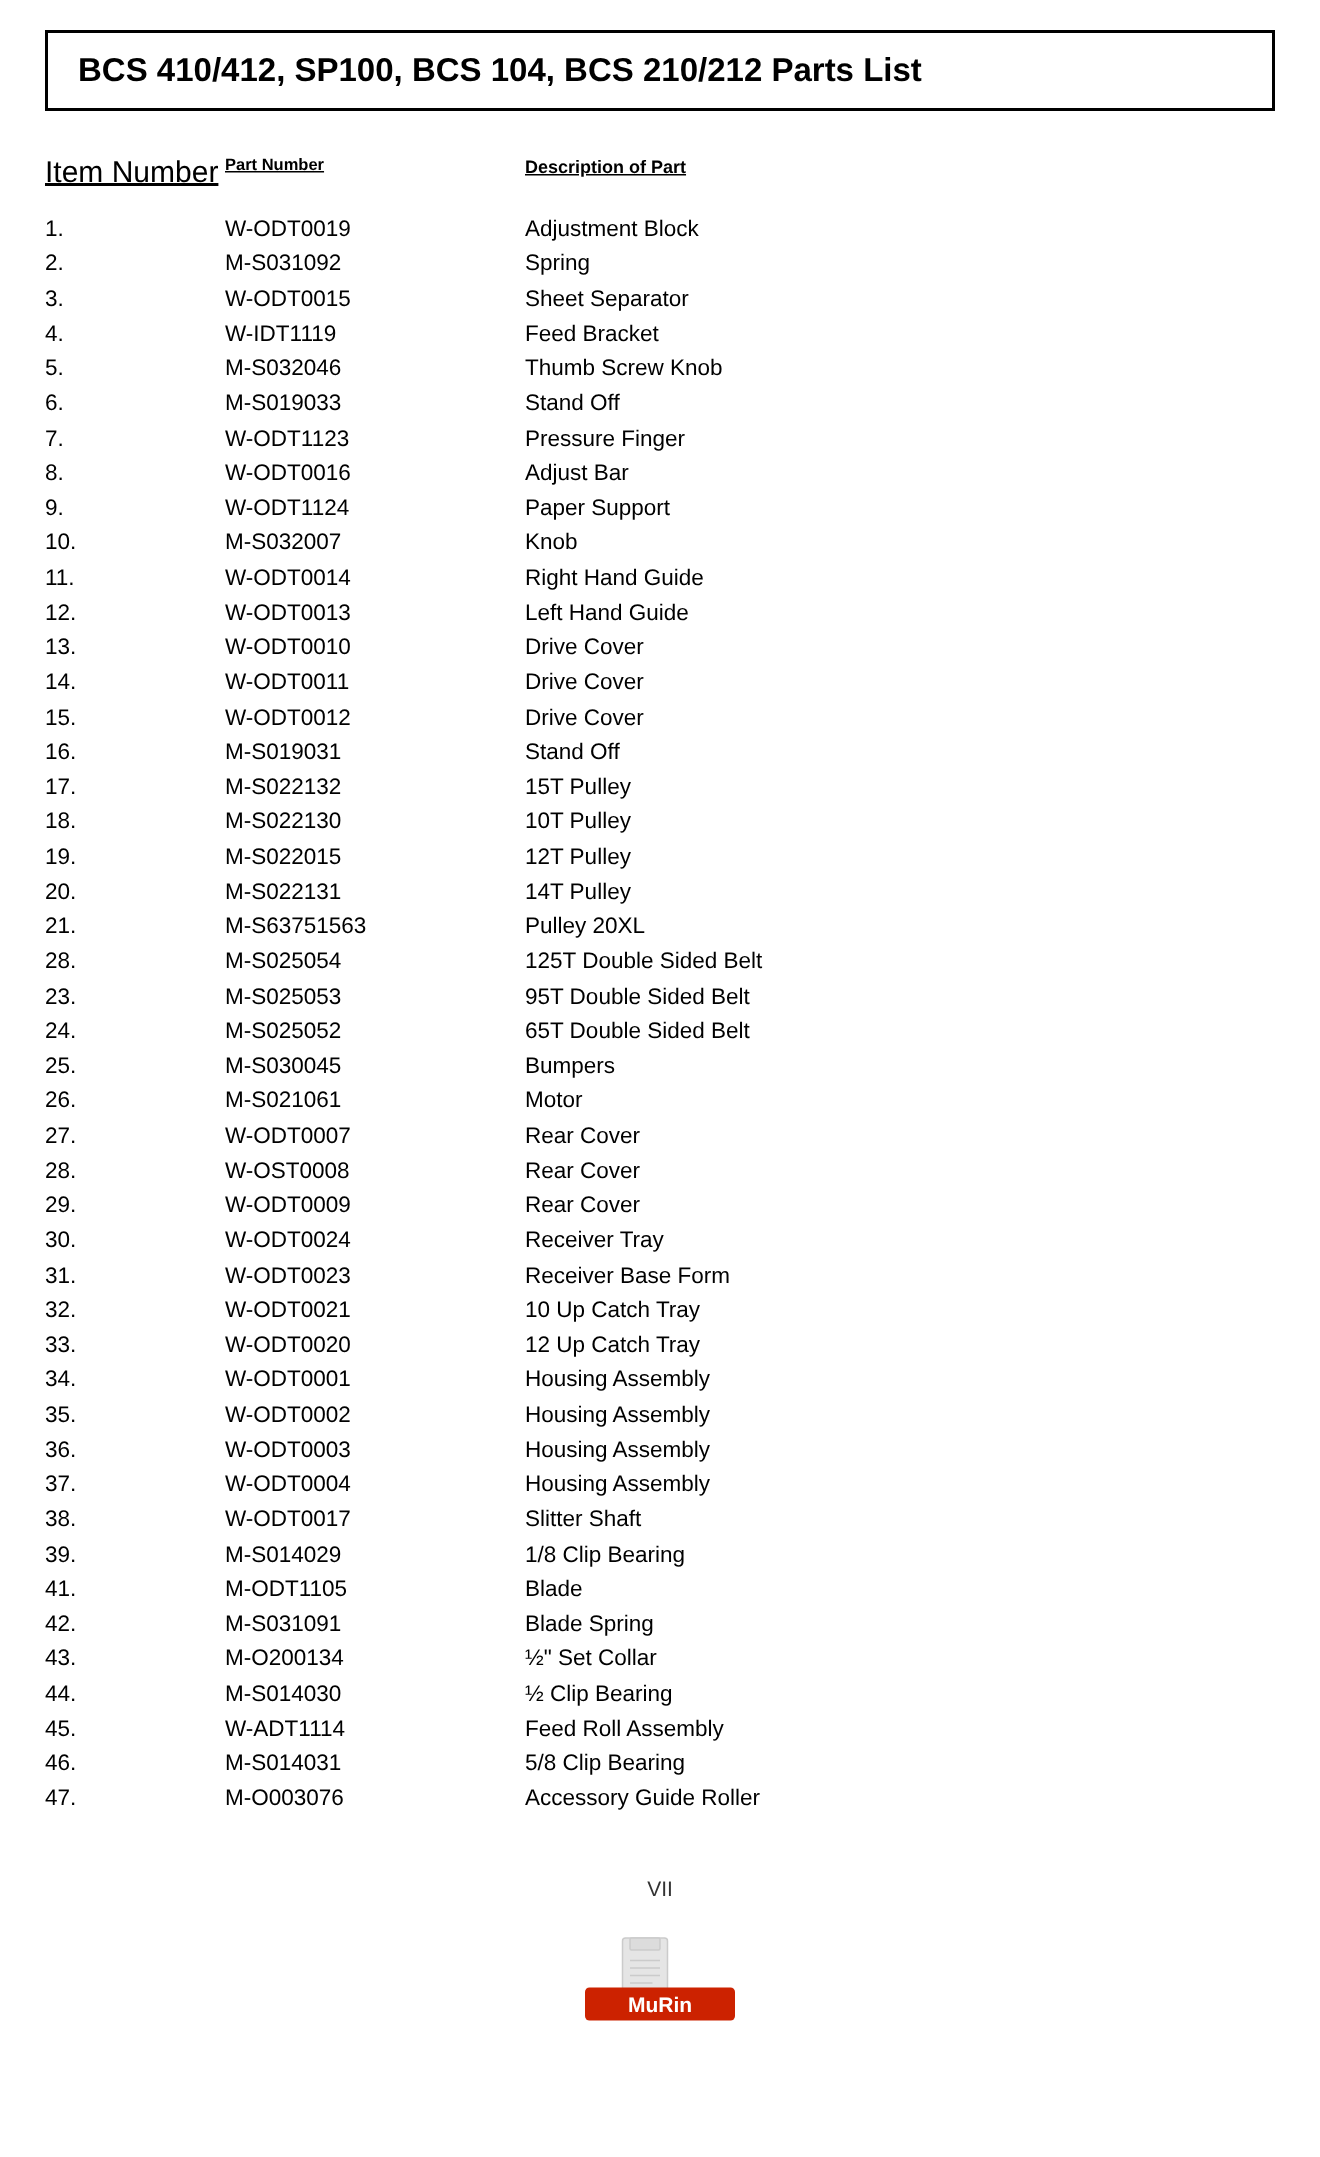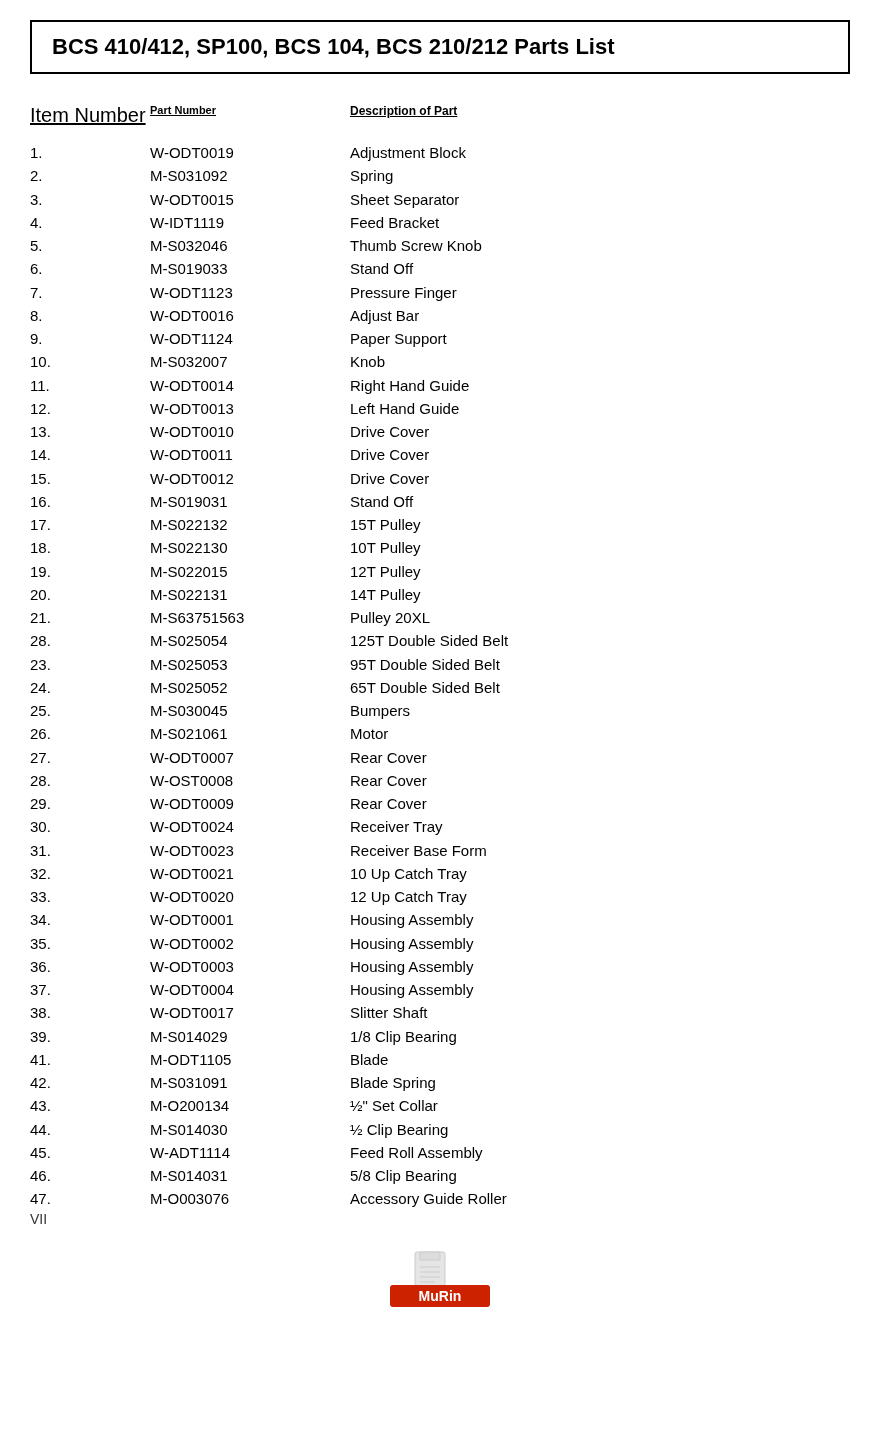--- a/index.html
+++ b/index.html
@@ -60,21 +60,22 @@
       min-width: 120px;
     }
     .part-row .part-num {
       width: 200px;
       min-width: 200px;
     }
     .part-row .part-desc {
       flex: 1;
     }
     .footer {
-      text-align: left;
+      text-align: center;
+      margin-top: 40px;
       font-size: 14px;
       color: #333;
     }
     .logo-area {
       display: flex;
       justify-content: center;
       margin-top: 20px;
     }
     
   </style>

